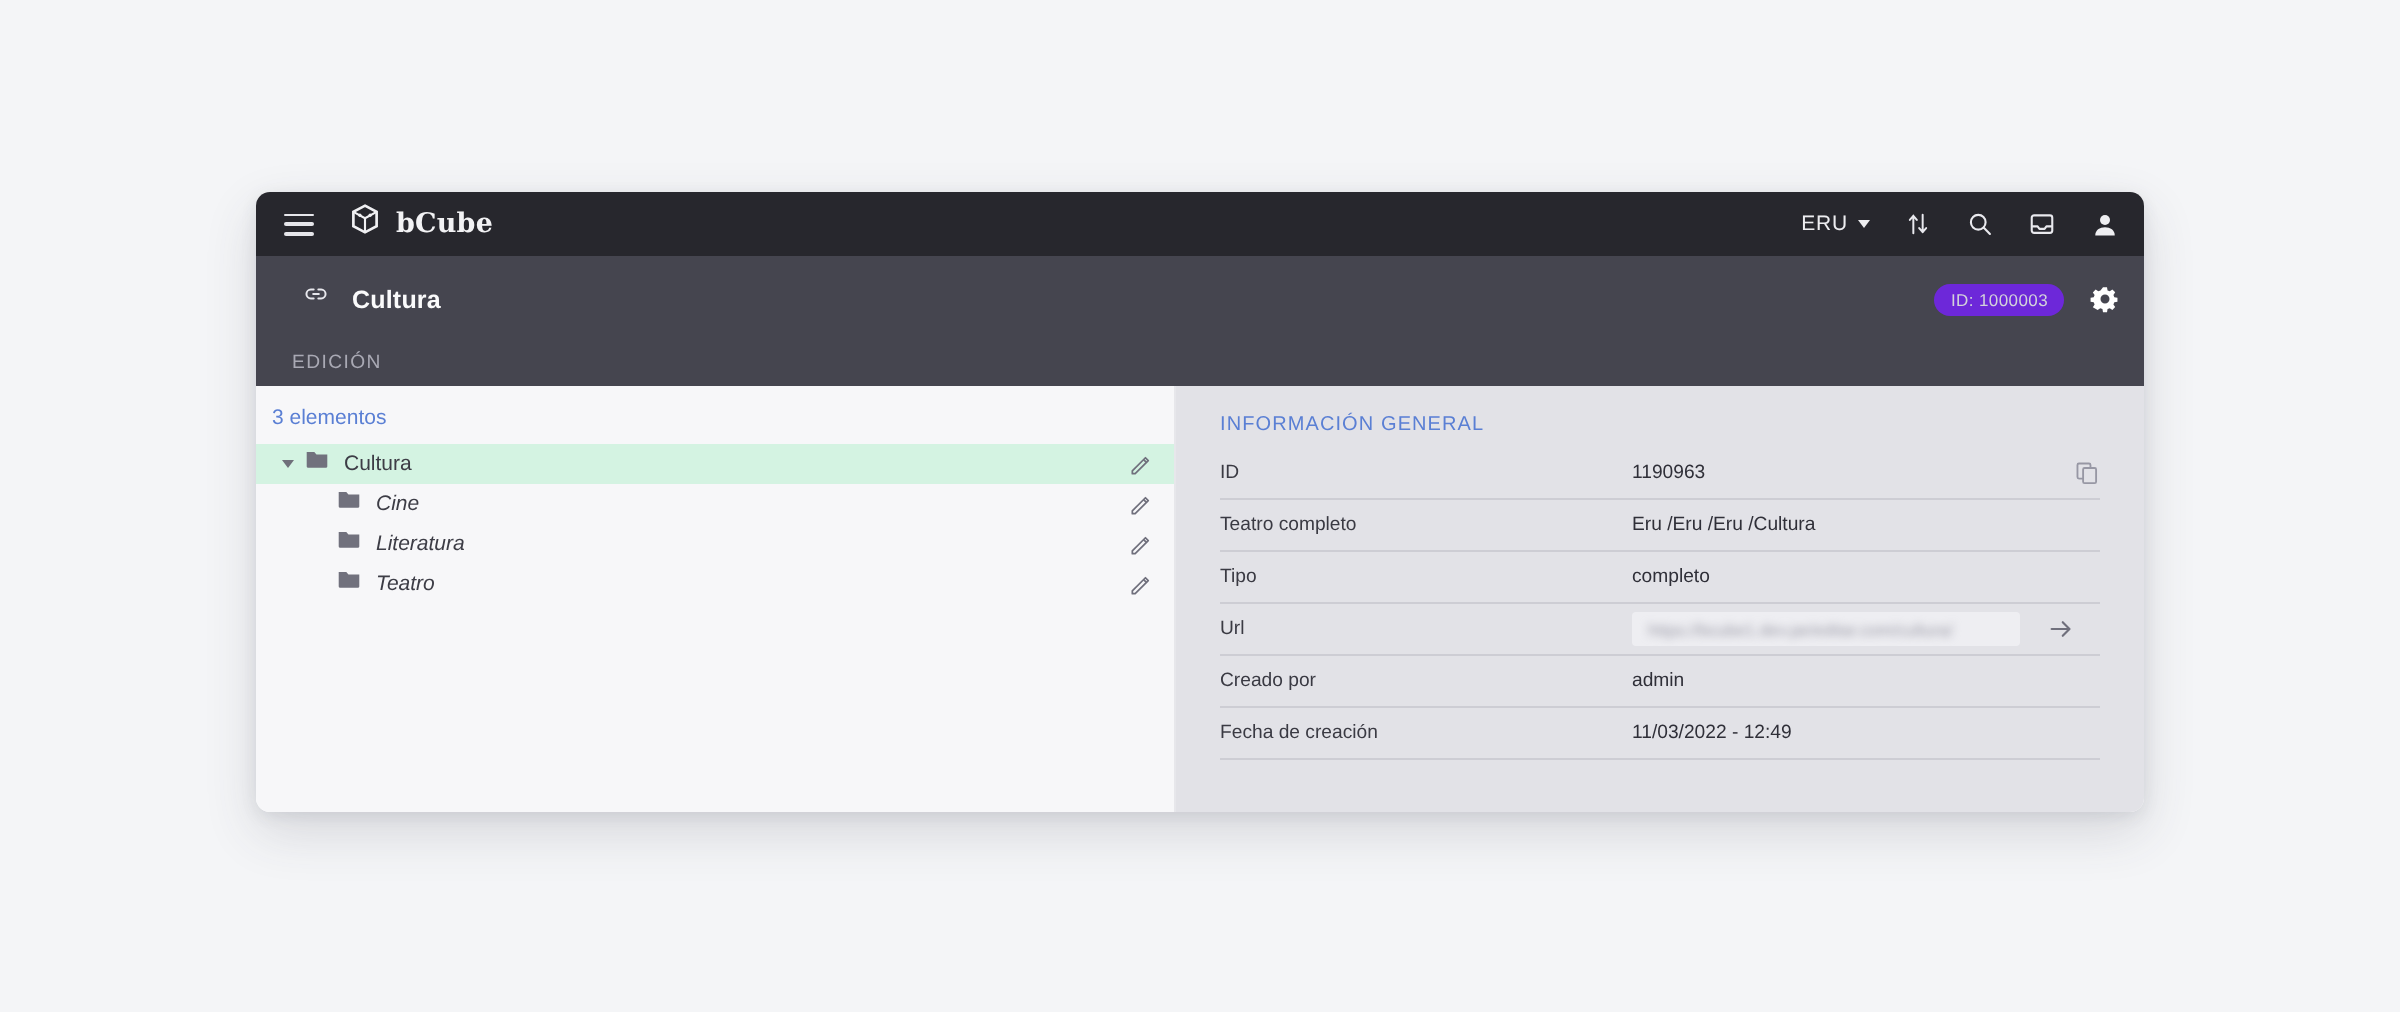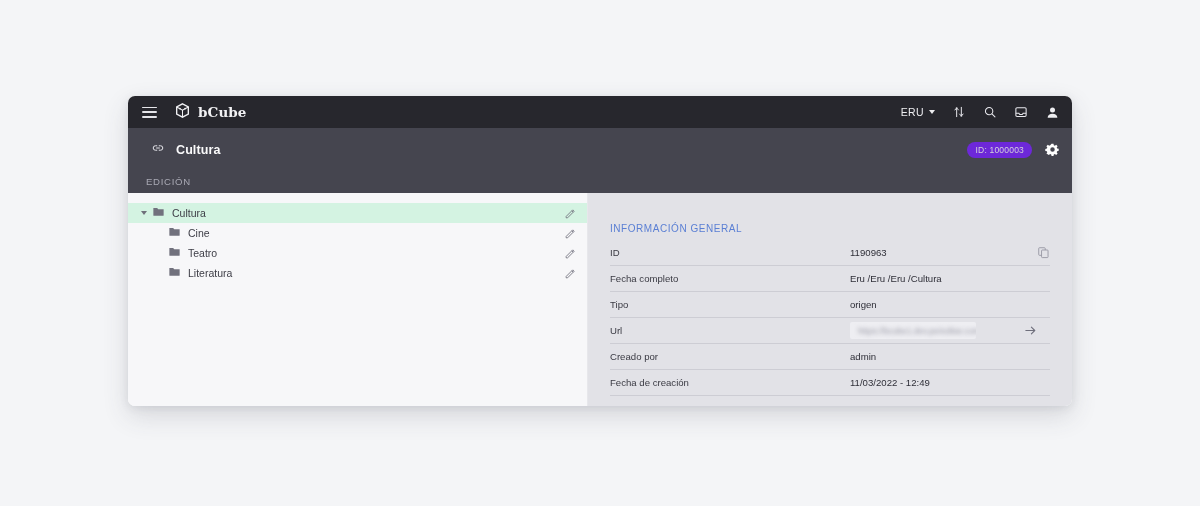--- a/index.html
+++ b/index.html
@@ -160,43 +160,42 @@
   }
   .tree-label {
     font-size: 10.5px;
     color: #3d3d46;
     margin-left: 7px;
     white-space: nowrap;
   }
   .tree-edit { margin-left: auto; display: flex; align-items: center; cursor: pointer; }
 
   .indent-0 { padding-left: 8px; }
-  .indent-1 { padding-left: 40px; }
+  .indent-1 { padding-left: 40px; font-style: italic; }
 
   
   .info-panel {
     flex: 1;
     background: #e2e2e7;
-    padding: 30px 22px 0 22px;
+    padding: 14px 22px 0 22px;
     overflow: hidden;
   }
   .info-title {
     color: #5a7fd4;
     font-size: 10px;
     letter-spacing: .55px;
     margin-bottom: 6px;
   }
   .info-row {
     display: flex;
     align-items: center;
     height: 26px;
     border-bottom: 1px solid #cdcdd4;
     font-size: 9.6px;
     color: #3a3a43;
-    gap: 34px;
   }
   .info-key { width: 206px; flex: 0 0 206px; }
   .info-val { flex: 1; color: #2f2f38; }
   .info-action { width: 26px; display: flex; justify-content: flex-end; align-items: center; cursor: pointer; }
 
   .url-box {
     flex: 1;
     height: 17px;
     background: #eeeef2;
     border-radius: 2px;
@@ -296,20 +295,21 @@
     </div>
   </div>
 
   <div class="tabs">
     <div class="tab">EDICIÓN</div>
   </div>
 
   <div class="content">
 
     <div class="tree-panel">
+      <div class="count-label">3 elementos</div>
 
       <div class="tree-row selected indent-0">
         <span class="tree-toggle">
           <span class="tri-down"></span>
         </span>
         <span>
           <svg width="13" height="13" viewBox="0 0 24 24">
             <path d="M2.5 5.6h7l2 2.2h10v11.2a1 1 0 0 1-1 1h-17a1 1 0 0 1-1-1z" fill="#71717d"></path>
           </svg>
         </span>
@@ -336,36 +336,36 @@
           </svg>
         </span>
       </div>
 
       <div class="tree-row indent-1">
         <span>
           <svg width="13" height="13" viewBox="0 0 24 24">
             <path d="M2.5 5.6h7l2 2.2h10v11.2a1 1 0 0 1-1 1h-17a1 1 0 0 1-1-1z" fill="#71717d"></path>
           </svg>
         </span>
-        <span class="tree-label">Teatro</span>
+        <span class="tree-label">Literatura</span>
         <span class="tree-edit">
           <svg width="13" height="13" viewBox="0 0 24 24">
             <path d="M4 17.4 16.1 5.3l2.6 2.6L6.6 20H4z" fill="none" stroke="#6f6f7c" stroke-width="1.6" stroke-linejoin="round"></path>
             <path d="M14.4 7l2.6 2.6" stroke="#6f6f7c" stroke-width="1.6"></path>
           </svg>
         </span>
       </div>
 
       <div class="tree-row indent-1">
         <span>
           <svg width="13" height="13" viewBox="0 0 24 24">
             <path d="M2.5 5.6h7l2 2.2h10v11.2a1 1 0 0 1-1 1h-17a1 1 0 0 1-1-1z" fill="#71717d"></path>
           </svg>
         </span>
-        <span class="tree-label">Literatura</span>
+        <span class="tree-label">Teatro</span>
         <span class="tree-edit">
           <svg width="13" height="13" viewBox="0 0 24 24">
             <path d="M4 17.4 16.1 5.3l2.6 2.6L6.6 20H4z" fill="none" stroke="#6f6f7c" stroke-width="1.6" stroke-linejoin="round"></path>
             <path d="M14.4 7l2.6 2.6" stroke="#6f6f7c" stroke-width="1.6"></path>
           </svg>
         </span>
       </div>
     </div>
 
     <div class="info-panel">
@@ -376,28 +376,28 @@
         <div class="info-val">1190963</div>
         <div class="info-action">
           <svg width="13" height="13" viewBox="0 0 24 24">
             <rect x="3.2" y="3.2" width="12" height="14" rx="1.4" fill="none" stroke="#9797a4" stroke-width="1.7"></rect>
             <rect x="8.4" y="7.4" width="12" height="14" rx="1.4" fill="#e2e2e7" stroke="#9797a4" stroke-width="1.7"></rect>
           </svg>
         </div>
       </div>
 
       <div class="info-row">
-        <div class="info-key">Fecha completo</div>
+        <div class="info-key">Teatro completo</div>
         <div class="info-val">Eru /Eru /Eru /Cultura</div>
         <div class="info-action"></div>
       </div>
 
       <div class="info-row">
         <div class="info-key">Tipo</div>
-        <div class="info-val">origen</div>
+        <div class="info-val">completo</div>
         <div class="info-action"></div>
       </div>
 
       <div class="info-row">
         <div class="info-key">Url</div>
         <div class="url-box">
           <span class="url-blur">https://bcube1.dev.pe/editar.com/cultura/</span>
         </div>
         <div class="arrow-btn">
           <svg width="15" height="15" viewBox="0 0 24 24">

